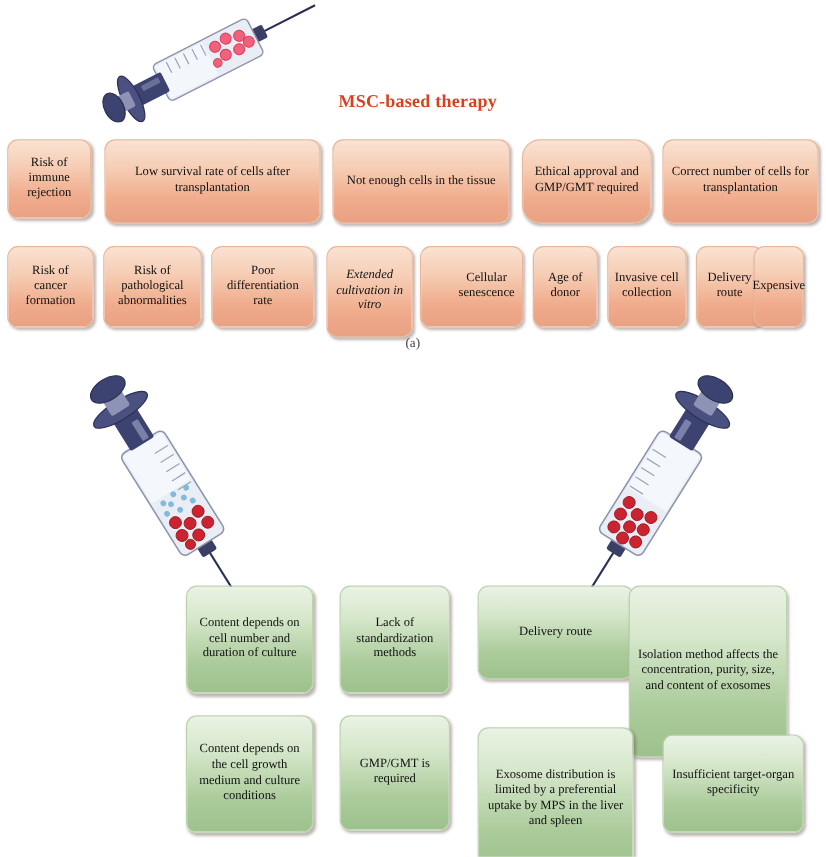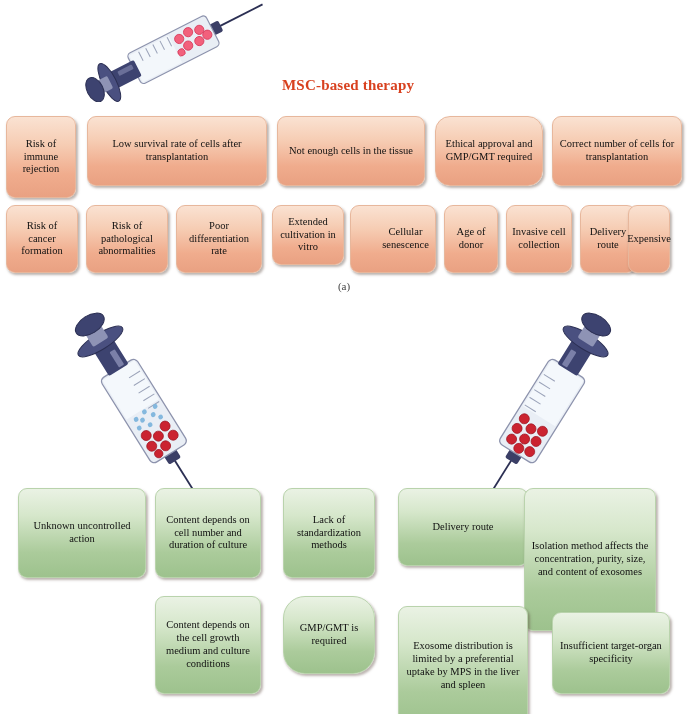--- a/index.html
+++ b/index.html
@@ -114,21 +114,21 @@
 
       <ellipse cx="44" cy="50" rx="7" ry="21" fill="#4a5080" stroke="#2b2f53" stroke-width="1"></ellipse>
       <rect x="30" y="43" width="15" height="14" rx="2" fill="#8e93b5"></rect>
 
       <ellipse cx="28" cy="50" rx="8" ry="13" fill="#3d4370" stroke="#2b2f53" stroke-width="1"></ellipse>
     </g>
   </svg>
 
   <div class="section-title" id="title-msc">MSC-based therapy</div>
 
-  <div class="box box-orange" style="left:6px; top:116px; width:70px; height:82px;">
+  <div class="box box-orange" style="left:6px; top:116px; width:70px; height:66px;">
     <span>Risk of immune rejection</span>
   </div>
   <div class="box box-orange" style="left:87px; top:116px; width:180px; height:70px;">
     <span>Low survival rate of cells after transplantation</span>
   </div>
   <div class="box box-orange" style="left:277px; top:116px; width:148px; height:70px;">
     <span>Not enough cells in the tissue</span>
   </div>
   <div class="box box-orange" style="left:435px; top:116px; width:108px; height:70px;border-radius:15px;">
     <span>Ethical approval and GMP/GMT required</span>
@@ -139,21 +139,21 @@
 
   <div class="box box-orange" style="left:6px; top:205px; width:72px; height:68px;">
     <span>Risk of cancer formation</span>
   </div>
   <div class="box box-orange" style="left:86px; top:205px; width:82px; height:68px;">
     <span>Risk of pathological abnormalities</span>
   </div>
   <div class="box box-orange" style="left:176px; top:205px; width:86px; height:68px;">
     <span>Poor differentiation rate</span>
   </div>
-  <div class="box box-orange" style="left:272px; top:205px; width:72px; height:60px;">
+  <div class="box box-orange" style="left:272px; top:205px; width:72px; height:76px;font-style:italic;">
     <span>Extended cultivation in vitro</span>
   </div>
   <div class="box box-orange" style="left:350px; top:205px; width:86px; height:68px;padding-left:30px;">
     <span>Cellular senescence</span>
   </div>
   <div class="box box-orange" style="left:444px; top:205px; width:54px; height:68px;">
     <span>Age of donor</span>
   </div>
   <div class="box box-orange" style="left:506px; top:205px; width:66px; height:68px;align-items:center;">
     <span>Invasive cell collection</span>
@@ -239,40 +239,37 @@
         </g>
         <rect x="46" y="78" width="34" height="23" rx="2" fill="#3d4370"></rect>
         <rect x="60" y="82" width="18" height="6" rx="1" fill="#7b80a8"></rect>
         <ellipse cx="46" cy="90" rx="8" ry="26" fill="#4a5080" stroke="#2b2f53" stroke-width="1"></ellipse>
         <rect x="28" y="81" width="19" height="18" rx="2" fill="#8e93b5"></rect>
         <ellipse cx="26" cy="90" rx="9" ry="16" fill="#3d4370" stroke="#2b2f53" stroke-width="1"></ellipse>
       </g>
     </g>
   </svg>
 
-  <div class="box box-green" style="left:18px; top:188px; width:128px; height:90px;">
-    <span>Unknown uncontrolled action</span>
-  </div>
   <div class="box box-green" style="left:155px; top:188px; width:106px; height:90px;">
     <span>Content depends on cell number and duration of culture</span>
   </div>
   <div class="box box-green" style="left:283px; top:188px; width:92px; height:90px;">
     <span>Lack of standardization methods</span>
   </div>
   <div class="box box-green" style="left:398px; top:188px; width:130px; height:78px;">
     <span>Delivery route</span>
   </div>
   <div class="box box-green" style="left:524px; top:188px; width:132px; height:143px;">
     <span>Isolation method affects the concentration, purity, size, and content of exosomes</span>
   </div>
 
   <div class="box box-green" style="left:155px; top:296px; width:106px; height:98px;">
     <span>Content depends on the cell growth medium and culture conditions</span>
   </div>
-  <div class="box box-green" style="left:283px; top:296px; width:92px; height:78px;border-radius:22px;">
+  <div class="box box-green" style="left:283px; top:296px; width:92px; height:96px;">
     <span>GMP/GMT is required</span>
   </div>
   <div class="box box-green" style="left:398px; top:306px; width:130px; height:120px;">
     <span>Exosome distribution is limited by a preferential uptake by MPS in the liver and spleen</span>
   </div>
   <div class="box box-green" style="left:552px; top:312px; width:118px; height:82px;">
     <span>Insufficient target-organ specificity</span>
   </div>
 
 </div>

